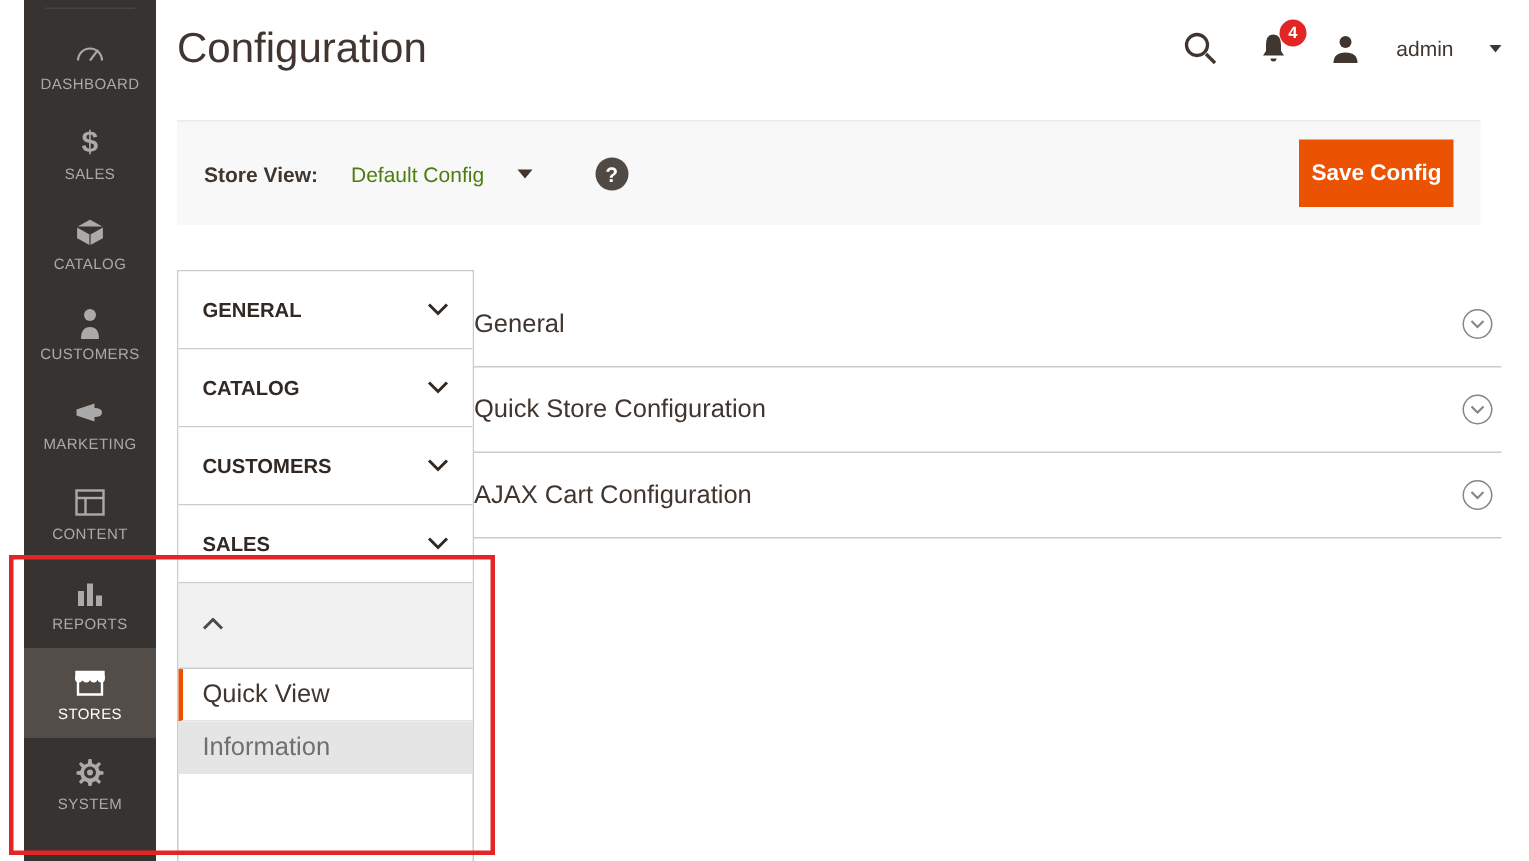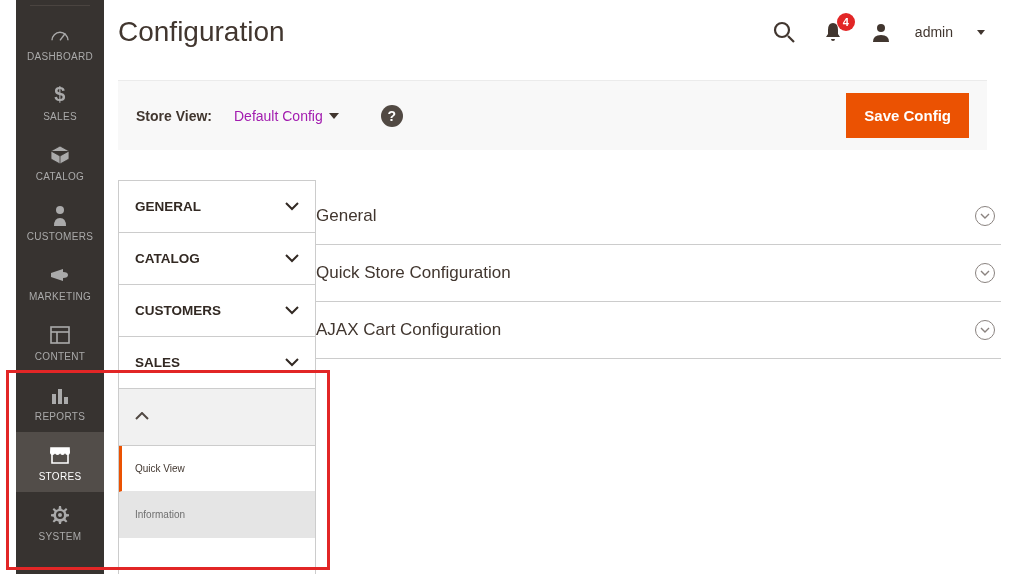--- a/index.html
+++ b/index.html
@@ -7,45 +7,45 @@
 
 
 .sidebar { position: absolute; left: 0; top: 0; width: 88px; height: 574px; background: #373330; display: flex; flex-direction: column; margin-left: 16px; }
 .sidebar-top { height: 6px; border-bottom: 1px solid #4a4440; margin: 0 14px 6px 14px; }
 .side-item { display: flex; flex-direction: column; align-items: center; justify-content: center; height: 60px; color: #aaa; cursor: pointer; font-size: 10px; text-transform: uppercase; letter-spacing: .3px; }
 .side-item.active { background: #524d49; color: #fff; }
 .side-item .ico { width: 24px; height: 24px; display: flex; align-items: center; justify-content: center; margin-bottom: 4px; }
 .side-label { font-weight: 500; }
 
 
-.page-header { position: absolute; left: 88px; top: 0; right: 16px; height: 64px; display: flex; align-items: center; padding: 0 18px 0 30px; }
+.page-header { position: absolute; left: 88px; top: 0; right: 0; height: 64px; display: flex; align-items: center; padding: 0 18px 0 30px; }
 .page-title { font-size: 28px; font-weight: 300; color: #41362f; }
 .header-actions { margin-left: auto; display: flex; align-items: center; gap: 28px; }
 .search-ico, .bell-ico, .user-ico { color: #41362f; display: flex; align-items: center; cursor: pointer; }
 .bell-wrap { position: relative; }
 .bell-badge { position: absolute; top: -8px; right: -12px; background: #e22626; color: #fff; border-radius: 50%; width: 18px; height: 18px; font-size: 11px; font-weight: 600; display: flex; align-items: center; justify-content: center; }
 .user-wrap { display: flex; align-items: center; gap: 24px; color: #41362f; font-size: 14px; cursor: pointer; }
 .caret { width: 0; height: 0; border-left: 4px solid transparent; border-right: 4px solid transparent; border-top: 5px solid #41362f; }
 
 
 .scope-bar { position: absolute; left: 118px; top: 80px; right: 32px; height: 70px; background: #f8f8f8; border-top: 1px solid #ebebeb; display: flex; align-items: center; padding: 0 18px; }
 .scope-label { font-weight: 600; font-size: 14px; color: #41362f; }
-.scope-value { margin-left: 22px; font-size: 14px; color: #a21caf; display: flex; align-items: center; gap: 6px; cursor: pointer; }
+.scope-value { margin-left: 22px; font-size: 14px; color: #4d7c0f; display: flex; align-items: center; gap: 22px; cursor: pointer; }
 .scope-caret { width: 0; height: 0; border-left: 5px solid transparent; border-right: 5px solid transparent; border-top: 6px solid #41362f; }
 .scope-help { margin-left: 42px; width: 22px; height: 22px; border-radius: 50%; background: #514943; color: #fff; font-weight: 700; font-size: 14px; display: flex; align-items: center; justify-content: center; cursor: pointer; }
-.save-btn { margin-left: auto; background: #eb5202; color: #fff; border: none; padding: 14px 18px; font-size: 15px; font-weight: 600; cursor: pointer; }
+.save-btn { margin-left: auto; background: #eb5202; color: #fff; border: none; padding: 14px 8px; font-size: 15px; font-weight: 600; cursor: pointer; }
 
 
 .main { position: absolute; left: 118px; top: 180px; right: 18px; bottom: 0; display: flex; }
 .config-tabs { width: 198px; border: 1px solid #ccc; border-bottom: none; }
 .tab-row { border-bottom: 1px solid #ccc; padding: 18px 16px; display: flex; align-items: center; justify-content: space-between; cursor: pointer; font-weight: 600; color: #322923; font-size: 13.5px; text-transform: uppercase; background: #fff; }
 .tab-row.group { background: #f1f1f1; text-transform: uppercase; font-size: 12.5px; color: #514943; padding: 20px 16px; align-items: flex-start; line-height: 1.3; }
 .tab-row.group .grp-label { display: flex; align-items: flex-start; gap: 6px; }
 .tab-chevron { flex-shrink: 0; }
-.tab-sub { border-bottom: 1px solid #e5e5e5; padding: 17px 16px; font-size: 10px; color: #41362f; background: #fff; cursor: pointer; }
+.tab-sub { border-bottom: 1px solid #e5e5e5; padding: 7px 16px; font-size: 17px; color: #41362f; background: #fff; cursor: pointer; }
 .tab-sub.active { background: #fff; border-left: 3px solid #eb5202; padding-left: 13px; font-weight: 400; }
 .tab-sub.inactive { background: #e5e5e5; color: #6f6f6f; }
 
 .sections { flex: 1; padding-top: 8px; }
 .section-row { display: flex; align-items: center; justify-content: space-between; padding: 18px 6px 18px 0; border-bottom: 1px solid #ccc; cursor: pointer; }
 .section-title { font-size: 17px; color: #41362f; font-weight: 400; }
 .section-chevron { width: 20px; height: 20px; border: 1px solid #8a837f; border-radius: 50%; display: flex; align-items: center; justify-content: center; color: #8a837f; }
 
 
 .highlight-box { position: absolute; border: 3px solid #e22626; left: 6px; top: 370px; width: 324px; height: 200px; pointer-events: none; }

